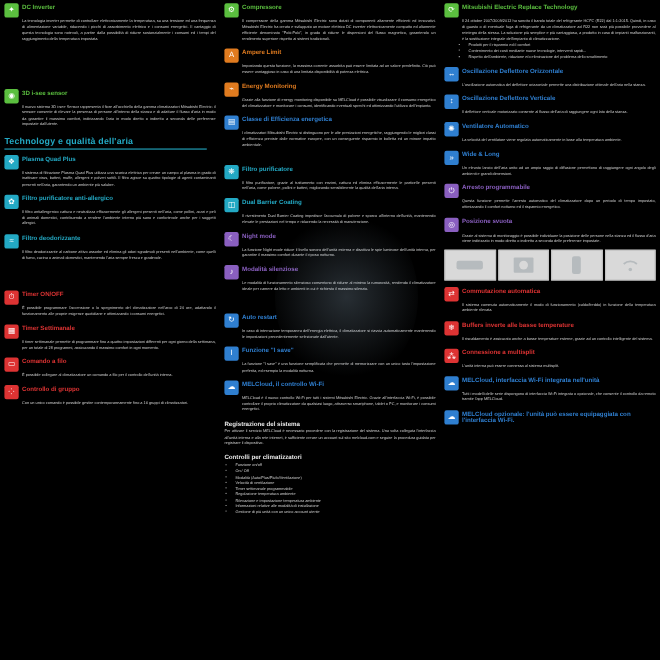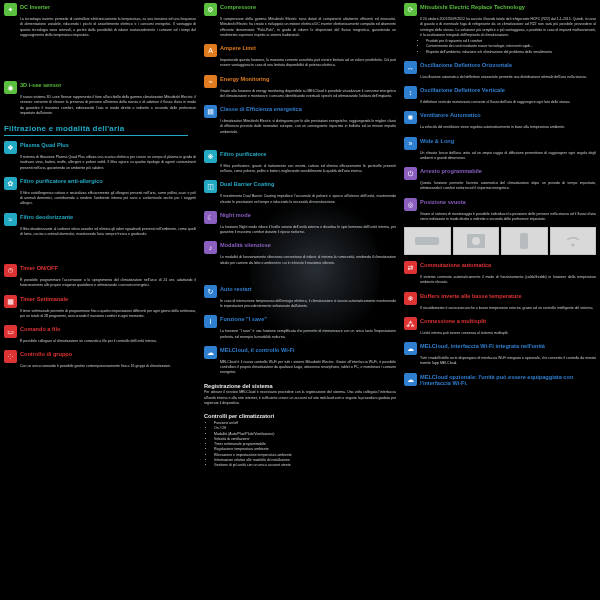--- a/index.html
+++ b/index.html
@@ -107,21 +107,21 @@
 
       <div class="feat" style="margin-top:42px;">
         <div class="feat-head">
           <span class="ico gi">◉</span>
           <span class="ttl g">3D i-see sensor</span>
         </div>
         <div class="body">Il nuovo sistema 3D i-see Sensor rappresenta il fiore all'occhiello della gamma climatizzatori Mitsubishi Electric: il sensore consente di rilevare la presenza di persone all'interno della stanza e di adattare il flusso d'aria in modo da garantire il massimo comfort, indirizzando l'aria in modo diretto o indiretto a seconda delle preferenze impostate dall'utente.</div>
       </div>
 
       <div class="banner">
-        <span>Filtrazione e modalità dell'aria</span>
+        <span>Technology e qualità dell'aria</span>
         <span class="u"></span>
       </div>
 
       <div class="feat">
         <div class="feat-head">
           <span class="ico ti">❖</span>
           <span class="ttl t">Plasma Quad Plus</span>
         </div>
         <div class="body">Il sistema di filtrazione Plasma Quad Plus utilizza una scarica elettrica per creare un campo al plasma in grado di inattivare virus, batteri, muffe, allergeni e polveri sottili. Il filtro agisce su quattro tipologie di agenti contaminanti presenti nell'aria, garantendo un ambiente più salubre.</div>
       </div>

